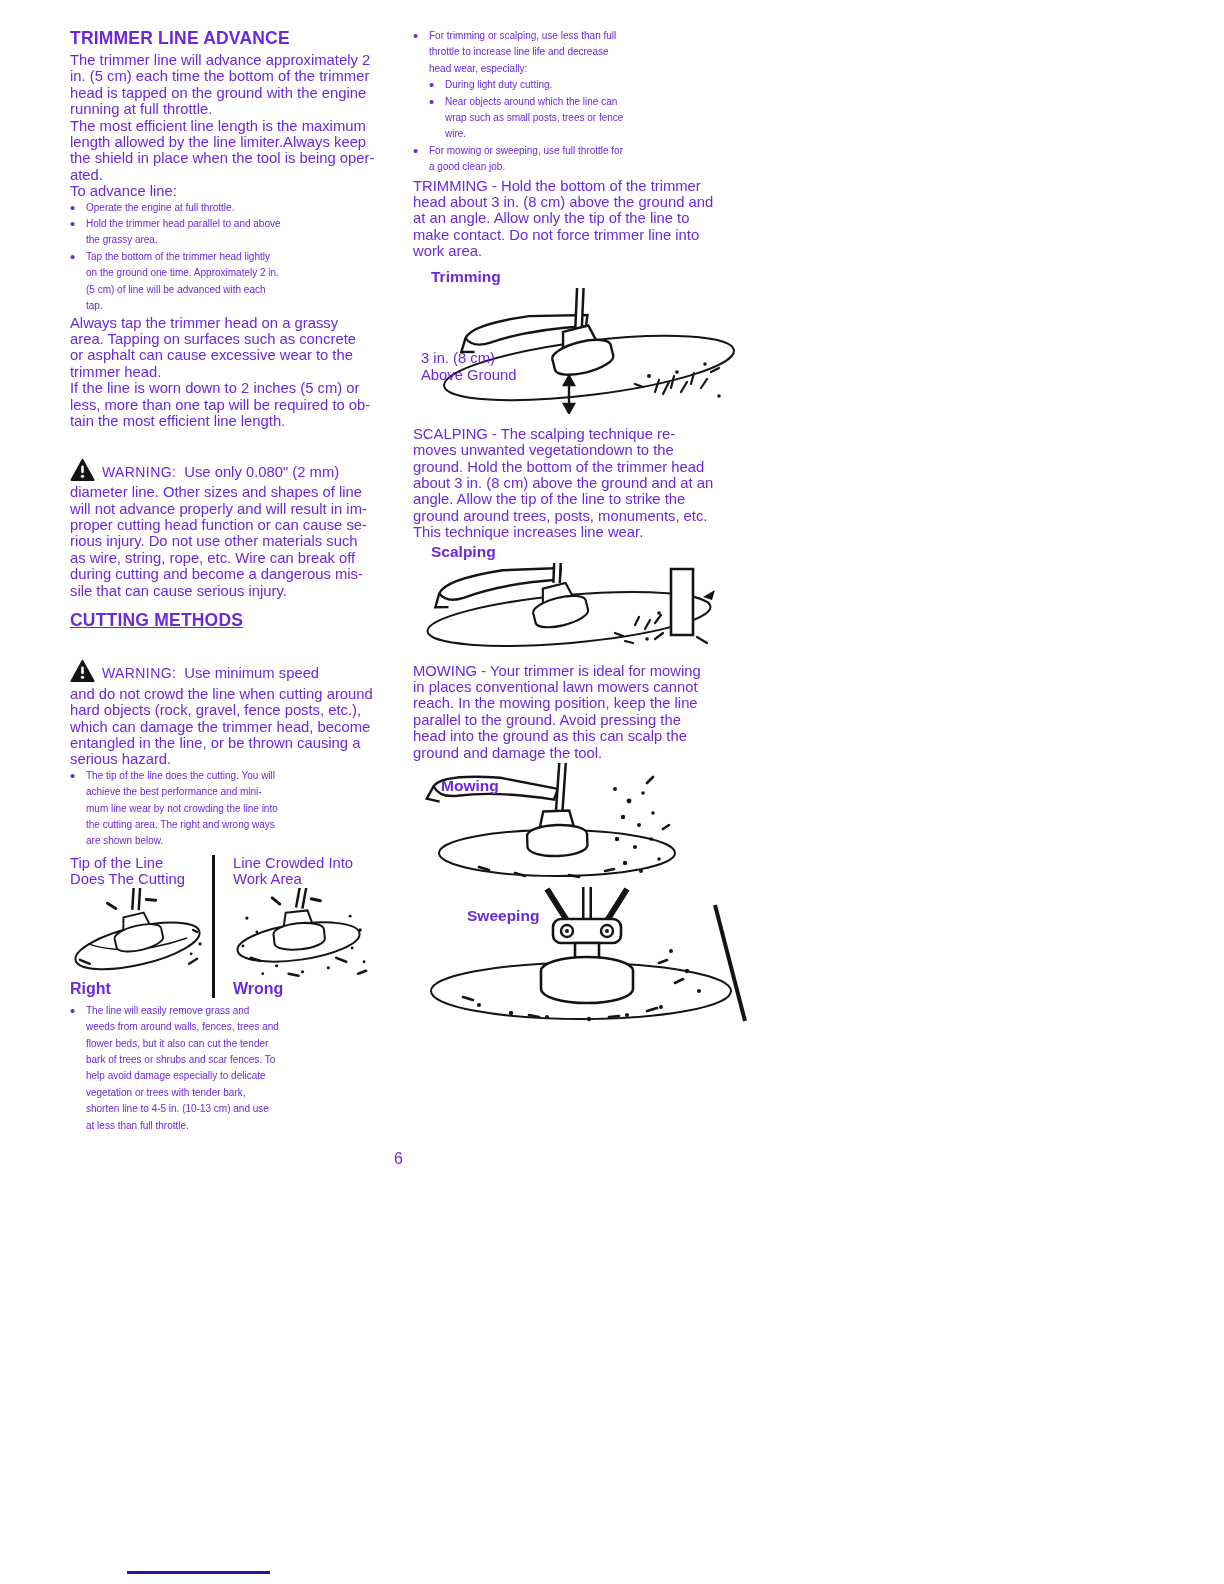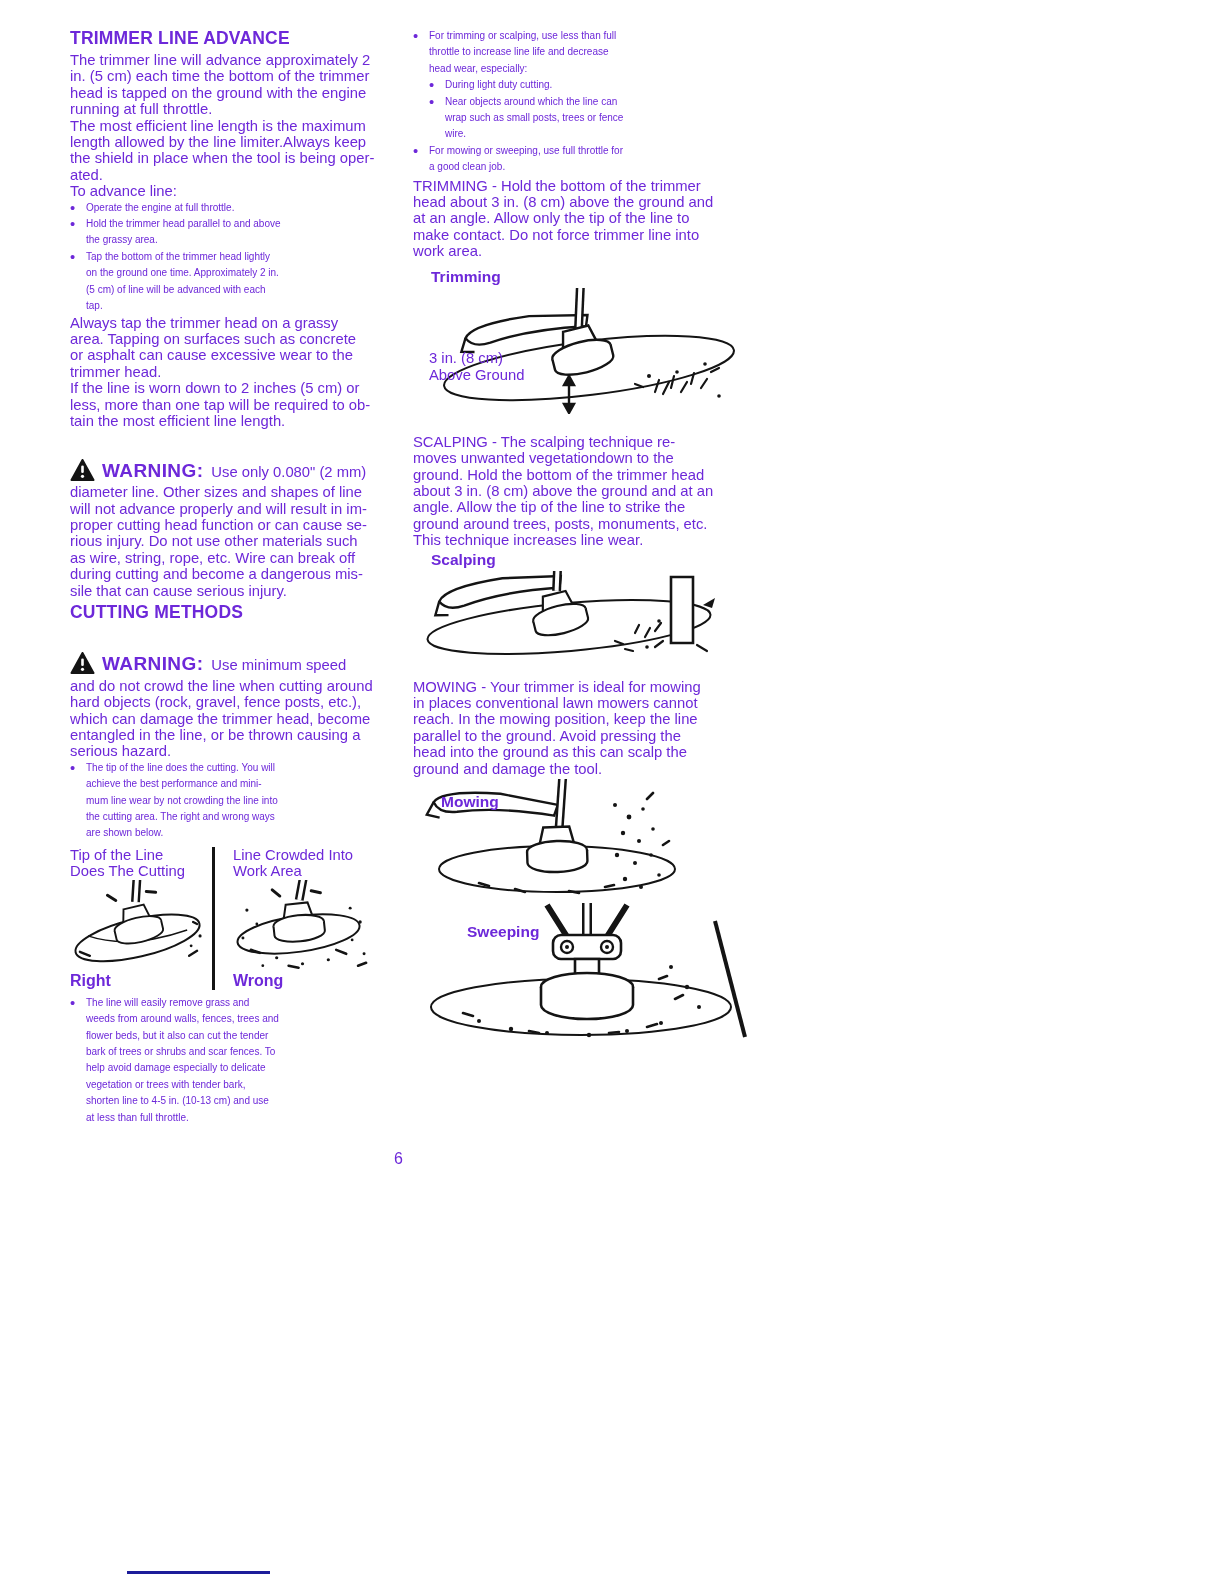--- a/index.html
+++ b/index.html
@@ -5,48 +5,48 @@
   html,body { margin:0; padding:0; background:#ffffff; }
   .page {
     position:relative; width:1224px; height:1584px; background:#ffffff;
     font-family:"Liberation Sans", sans-serif; color:#6d28d9; overflow:hidden;
   }
   .col { position:absolute; top:28px; }
   .col-left  { left:70px;  width:330px; }
   .col-right { left:413px; width:336px; }
 
   .h { font-size:17.5px; font-weight:700; margin:0 0 3px 0; letter-spacing:.2px; }
-  .h2 { margin-top:3px; margin-bottom:13px; }
+  .h2 { margin-top:11px; margin-bottom:13px;text-decoration:underline; }
   .txt { font-size:14.8px; line-height:16.4px; white-space:pre-line; margin:0; }
 
   ul.bullets { list-style:none; margin:0; padding:0; }
   .b-item { display:flex; }
   .b-item.sub { padding-left:16px; }
   .b-mark { flex:0 0 16px; font-size:14.8px; line-height:16.4px; }
   .b-text { flex:1; font-size:10px; line-height:16.4px; white-space:pre-line; }
 
   .warn { margin:13px 0 0 0; font-size:14.8px; line-height:16.4px; white-space:pre-line; }
   .warn-icon { display:inline-block; vertical-align:-4px; margin-right:7px; }
-  .warn-label { font-weight:700; font-size:19px; letter-spacing:.4px; }
+  .warn-label { font-weight:400; font-size:14px; letter-spacing:.4px; }
   .warn-text { margin-left:8px; }
 
   .figpair { display:flex; margin:5px 0 5px 0; }
   .fp-cell { width:139px; }
   .fp-cell.right { padding-left:4px;margin-left:12px; }
   .fp-div { width:3px; background:#141414; margin:0 2px 0 3px; }
   .fp-cap { font-size:14.8px; line-height:16.4px; white-space:pre-line; }
   .fp-label { font-weight:700; font-size:16px; }
   .fp-svg { display:block; }
 
   .fig { position:relative; }
   .fig-label { font-weight:700; font-size:15.5px; margin-left:18px; }
   .fig-svg { display:block; margin:2px 0 0 6px; }
-  .fig-note { position:absolute; left:16px; font-size:14.8px; line-height:17.5px; white-space:pre-line; }
-
-  .mt2{margin-top:2px;} .mt4{margin-top:20px;} .mt6{margin-top:6px;} .mt8{margin-top:8px;}
+  .fig-note { position:absolute; left:8px; font-size:14.8px; line-height:17.5px; white-space:pre-line; }
+
+  .mt2{margin-top:2px;} .mt4{margin-top:12px;} .mt6{margin-top:6px;} .mt8{margin-top:8px;}
 
   .pageno { position:absolute; left:394px; top:1150px; font-size:16px; }
   .rule { position:absolute; left:127px; top:1571px; width:143px; height:3px; background:#1c1c9a; }
 </style>
 </head>
 <body>
 
 <div class="page">
 
   <svg width="0" height="0" style="position:absolute" aria-hidden="true">

